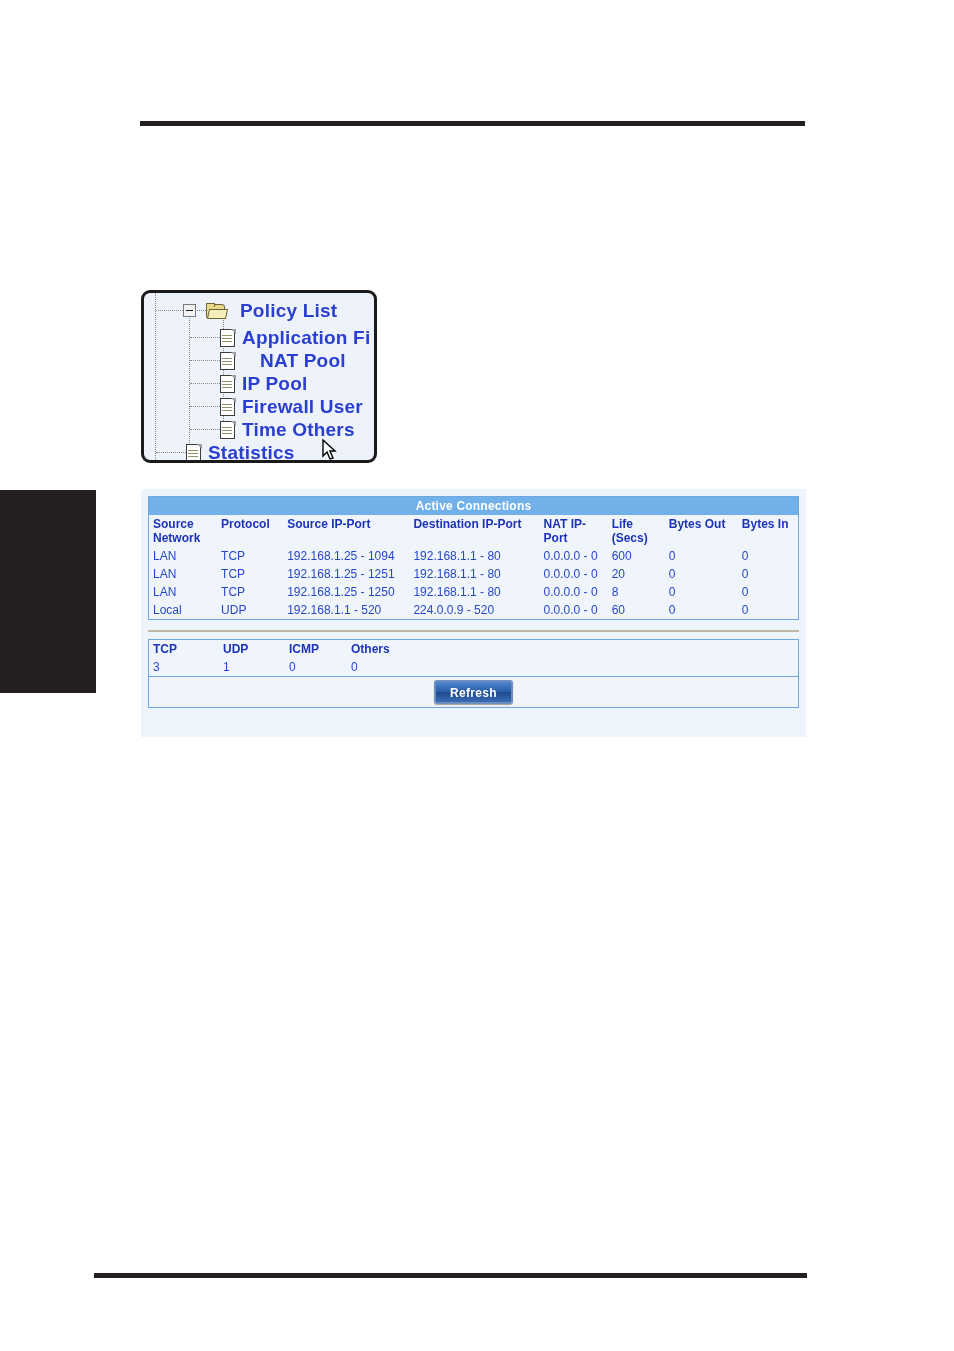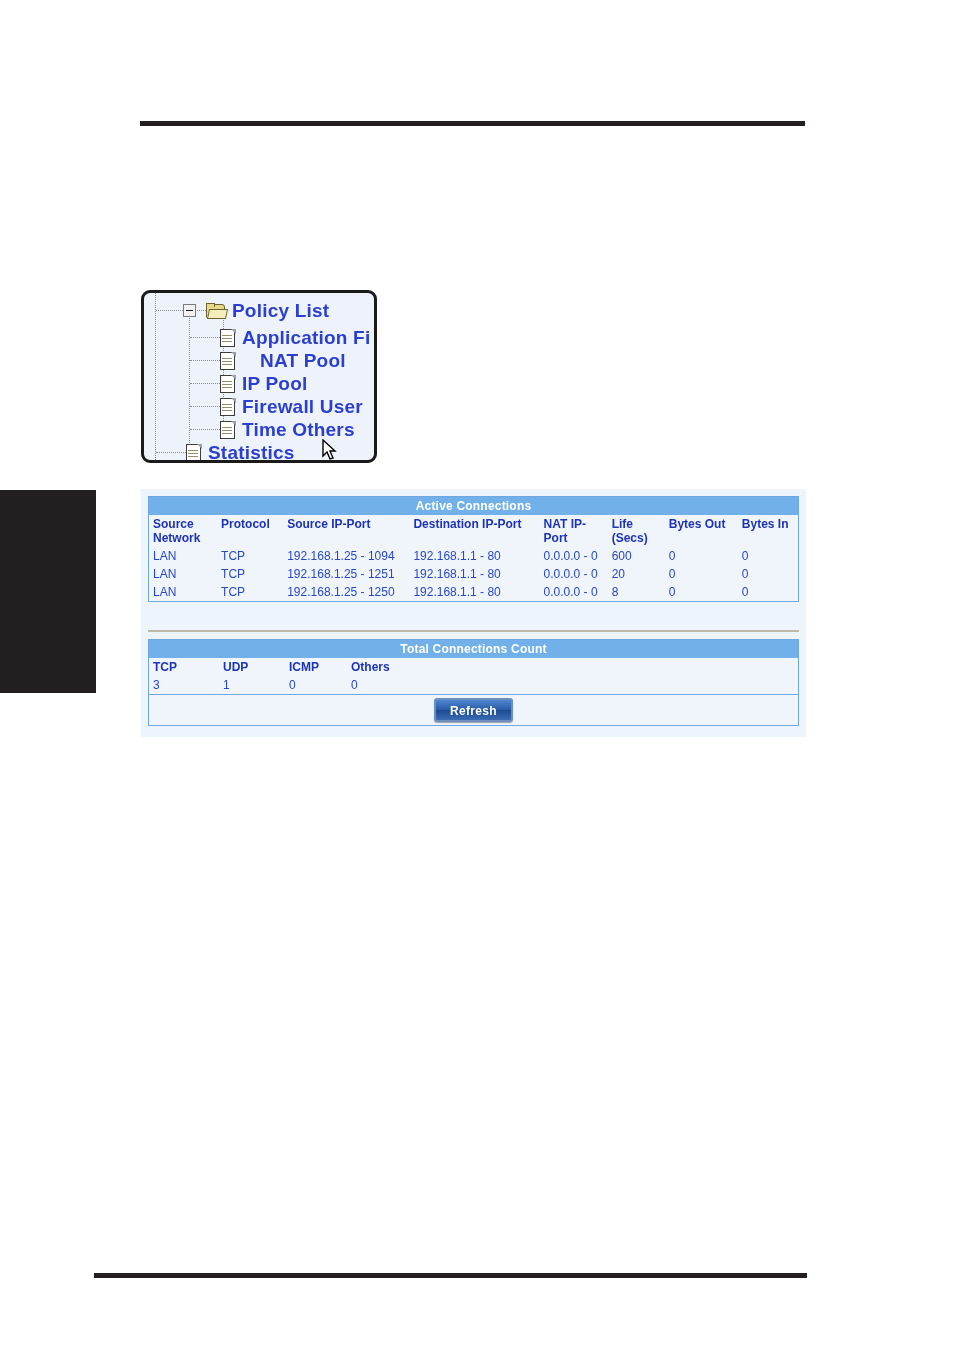--- a/index.html
+++ b/index.html
@@ -307,21 +307,21 @@
 
     <div class="elbow" style="left:12px; top:17px; width:27px;"></div>
     <div class="expander"></div>
     <div class="elbow" style="left:53px; top:17px; width:9px;"></div>
     <div class="tree-row" style="left:62px; top:4px;">
       <span class="folder-icon">
         <span class="back"></span>
           <span class="tab"></span>
           <span class="front"></span>
       </span>
-      <span class="tree-label" style="margin-left:5px;">Policy List</span>
+      <span class="tree-label" style="margin-left:13px;">Policy List</span>
     </div>
 
     <div class="elbow" style="left:46px; top:44px; width:30px;"></div>
     <div class="tree-row" style="left:76px; top:31px;">
       <span class="doc-icon">
         <span class="sheet"></span>
           <span class="fold"></span>
           <span class="lines"></span>
       </span>
       <span class="tree-label" style="margin-left:6px;">Application Fi</span>
@@ -457,28 +457,37 @@
         <tr>
           <td>LAN</td>
           <td>TCP</td>
           <td>192.168.1.25 - 1250</td>
           <td>192.168.1.1 - 80</td>
           <td>0.0.0.0 - 0</td>
           <td>8</td>
           <td>0</td>
           <td>0</td>
         </tr>
+        <tr>
+          <td>Local</td>
+          <td>UDP</td>
+          <td>192.168.1.1 - 520</td>
+          <td>224.0.0.9 - 520</td>
+          <td>0.0.0.0 - 0</td>
+          <td>60</td>
+          <td>0</td>
+          <td>0</td>
+        </tr>
       </tbody>
     </table>
   </div>
 
   <div id="divider"></div>
 
   <div class="tbl" id="tbl-total-wrap" style="top:150px;">
-    <div class="tbl-title">Total Connections Count</div>
     <table class="grid" id="tbl-total">
       <colgroup>
         <col class="t-tcp">
           <col class="t-udp">
           <col class="t-icmp">
           <col class="t-oth">
       </colgroup>
       <thead>
         <tr>
           <th>TCP</th>

